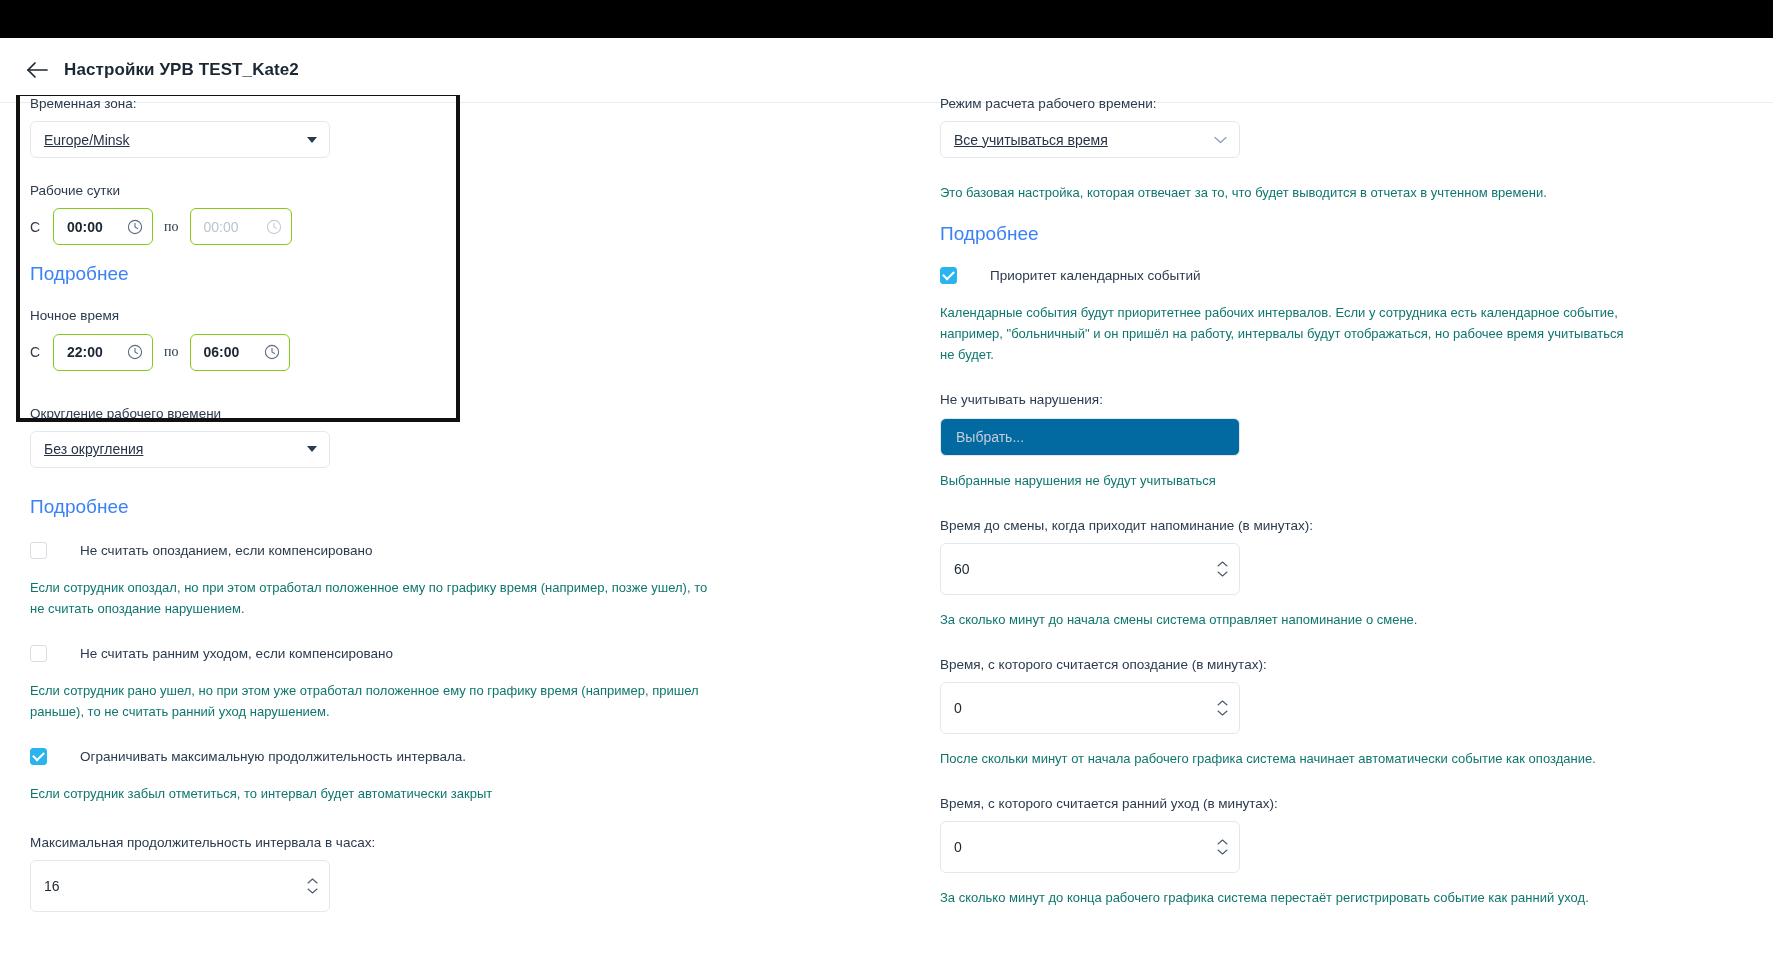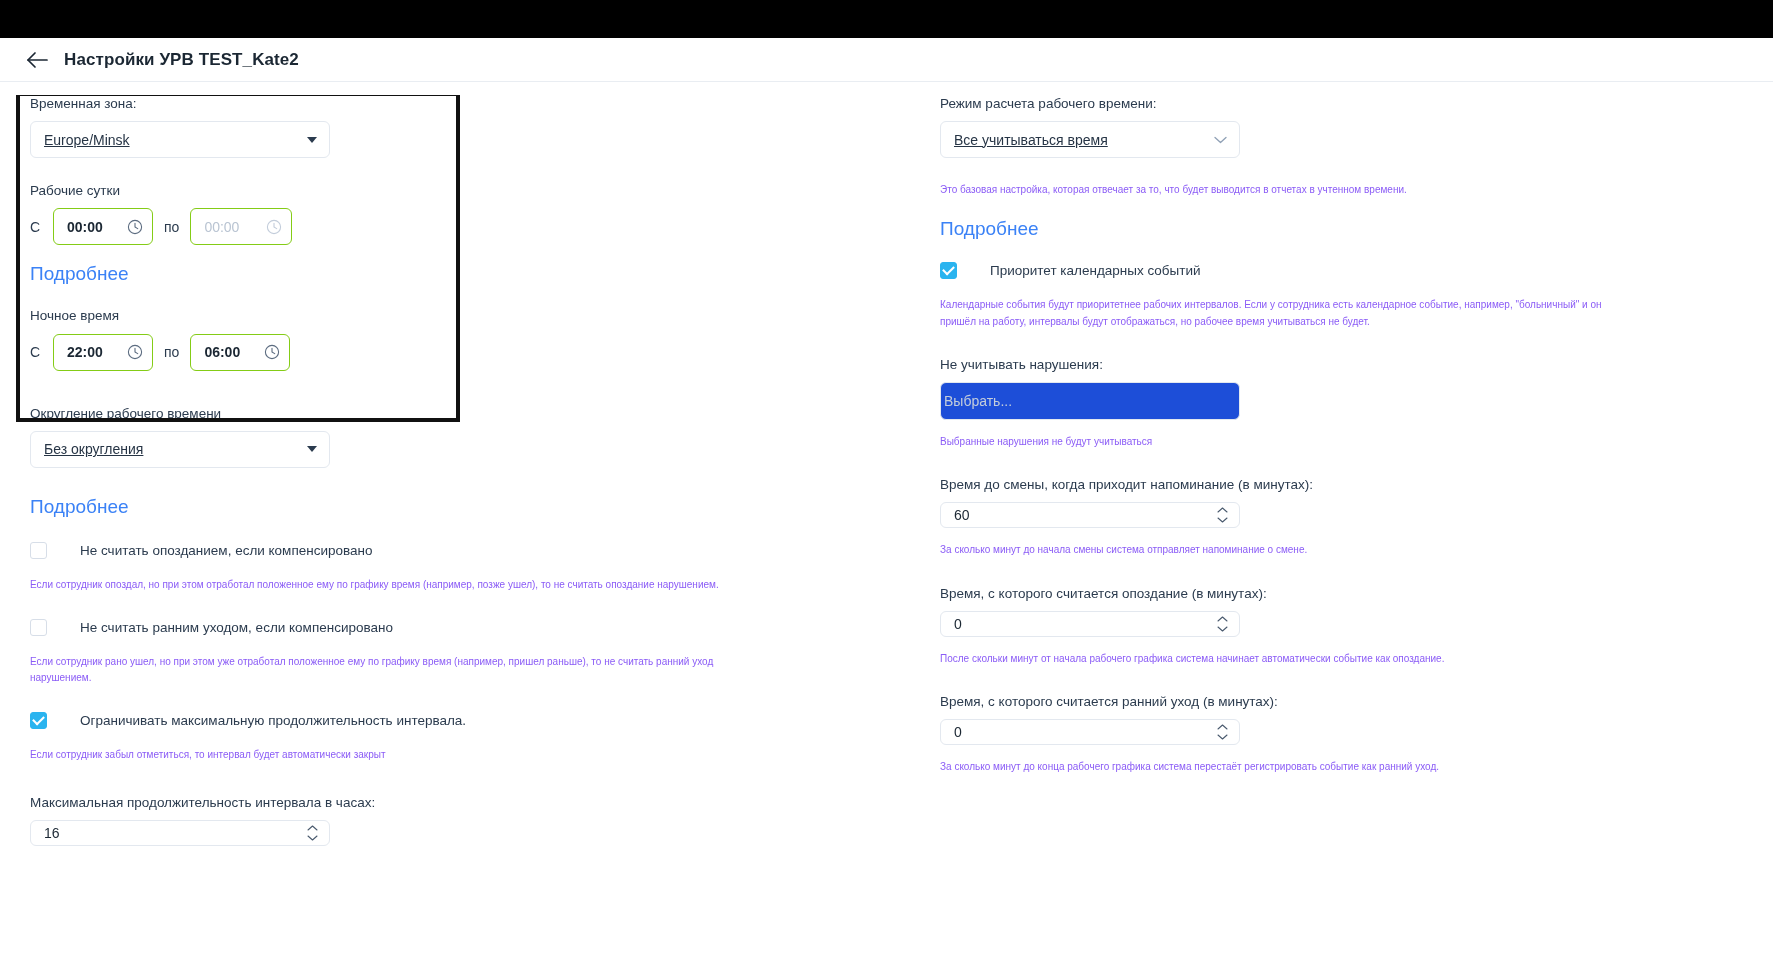--- a/index.html
+++ b/index.html
@@ -14,21 +14,21 @@
   }
 
   
   .top-strip{
     position:absolute; left:0; top:0; width:1773px; height:38px;
     background:#000000;
   }
 
   
   .header{
-    position:absolute; left:0; top:38px; width:1773px; height:44px;
+    position:absolute; left:0; top:38px; width:1773px; height:65px;
     background:#ffffff;
     display:flex; align-items:center;
     padding-left:22px;
     border-bottom:1px solid #e9edf2;
   }
   .back-arrow{
     width:30px; height:30px;
     display:flex; align-items:center; justify-content:center;
     cursor:pointer; color:#1b2733;
     margin-right:12px;
@@ -81,21 +81,21 @@
     border-top:6px solid #2b3b4e;
   }
   .caret-chev{
     position:absolute; right:12px; top:50%; transform:translateY(-50%);
     color:#8fa0b5;
     display:flex;
   }
 
   .time-row{ display:flex; align-items:center; gap:11px; }
   .time-row .prefix{ font-size:14px; color:#2b3b4e; width:12px; }
-  .time-row .midfix{ font-size:14px; color:#2b3b4e; }
+  .time-row .midfix{ font-size:14px; color:#2b3b4e;font-family:Liberation Serif, serif; }
   .time-input{
     position:relative;
     width:100px; height:37px;
     border:1px solid #84cc16; border-radius:6px;
     background:#fff;
     display:flex; align-items:center;
     padding:0 30px 0 13px;
     font-size:14px; color:#1b2733; font-weight:600;
   }
   .time-input.empty{ color:#b9c4d2; font-weight:400; width:102px; }
@@ -123,47 +123,47 @@
   .cb.checked{ background:#2ab4ef; border-color:#2ab4ef; }
   .cb.checked::after{
     content:""; display:block;
     width:5px; height:9px;
     border:solid #ffffff; border-width:0 2px 2px 0;
     transform:rotate(45deg) translate(-1px,-1px);
   }
   .cb-label{ font-size:13.5px; color:#2b3b4e; }
 
   .hint{
-    font-size:10px; color:#8b5cf6; line-height:1.62;
+    font-size:13px; color:#0f766e; line-height:1.62;
     max-width:690px;
   }
 
   
   .num-box{
     position:relative;
-    width:300px; height:26px;
+    width:300px; height:52px;
     border:1px solid #e3e8ef; border-radius:6px;
     background:#fff;
     display:flex; align-items:center;
     padding:0 34px 0 13px;
     font-size:14px; color:#1b2733;
   }
   .stepper{
     position:absolute; right:11px; top:50%; transform:translateY(-50%);
     display:flex; flex-direction:column; gap:3px;
     color:#4a5a6e; cursor:pointer;
   }
   .stepper svg{ display:block; }
 
   .multi-box{
     width:300px; height:38px;
     border:1px solid #e3e8ef; border-radius:6px;
-    background:#1d4ed8;
+    background:#0369a1;
     display:flex; align-items:center;
-    padding:0 3px;
+    padding:0 15px;
     font-size:14px; color:#c3cddb;
     cursor:text;
   }
 
   .blk{ margin-bottom:0; } .sp-14{height:14px;}
   .sp-18{height:18px;} .sp-20{height:20px;} .sp-22{height:22px;}
   .sp-24{height:24px;} .sp-26{height:26px;} .sp-28{height:28px;}
   .sp-30{height:30px;} .sp-34{height:34px;}
 </style>
 </head>

